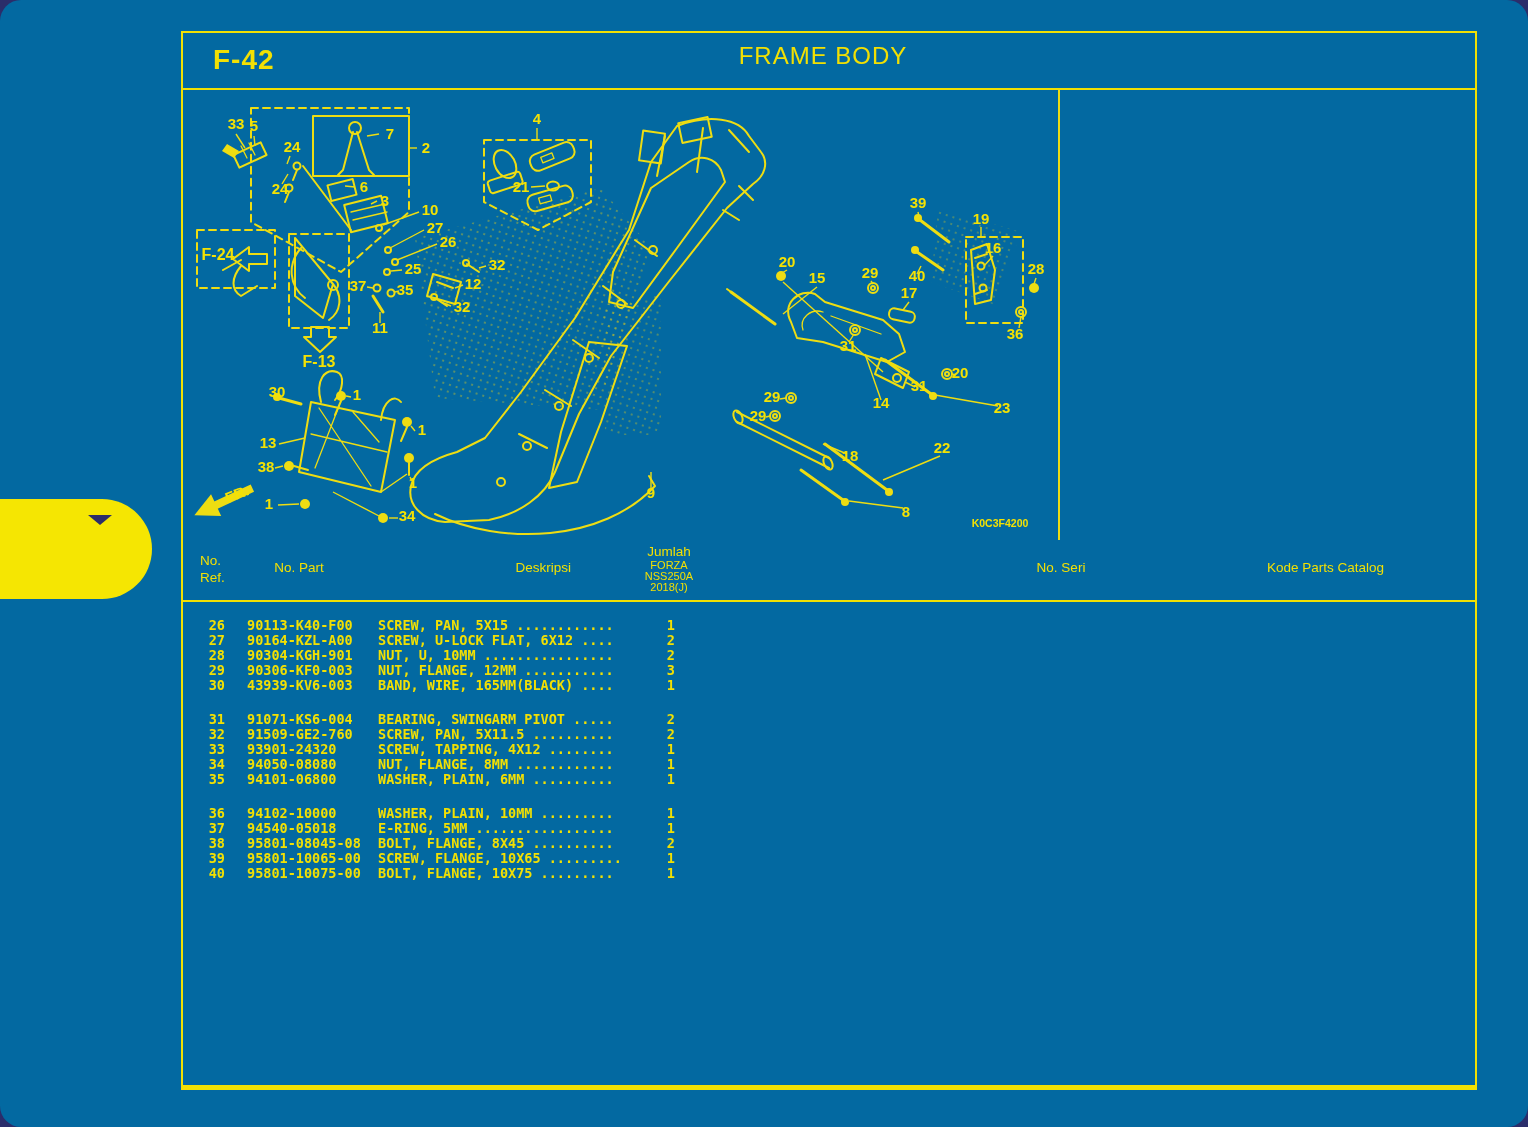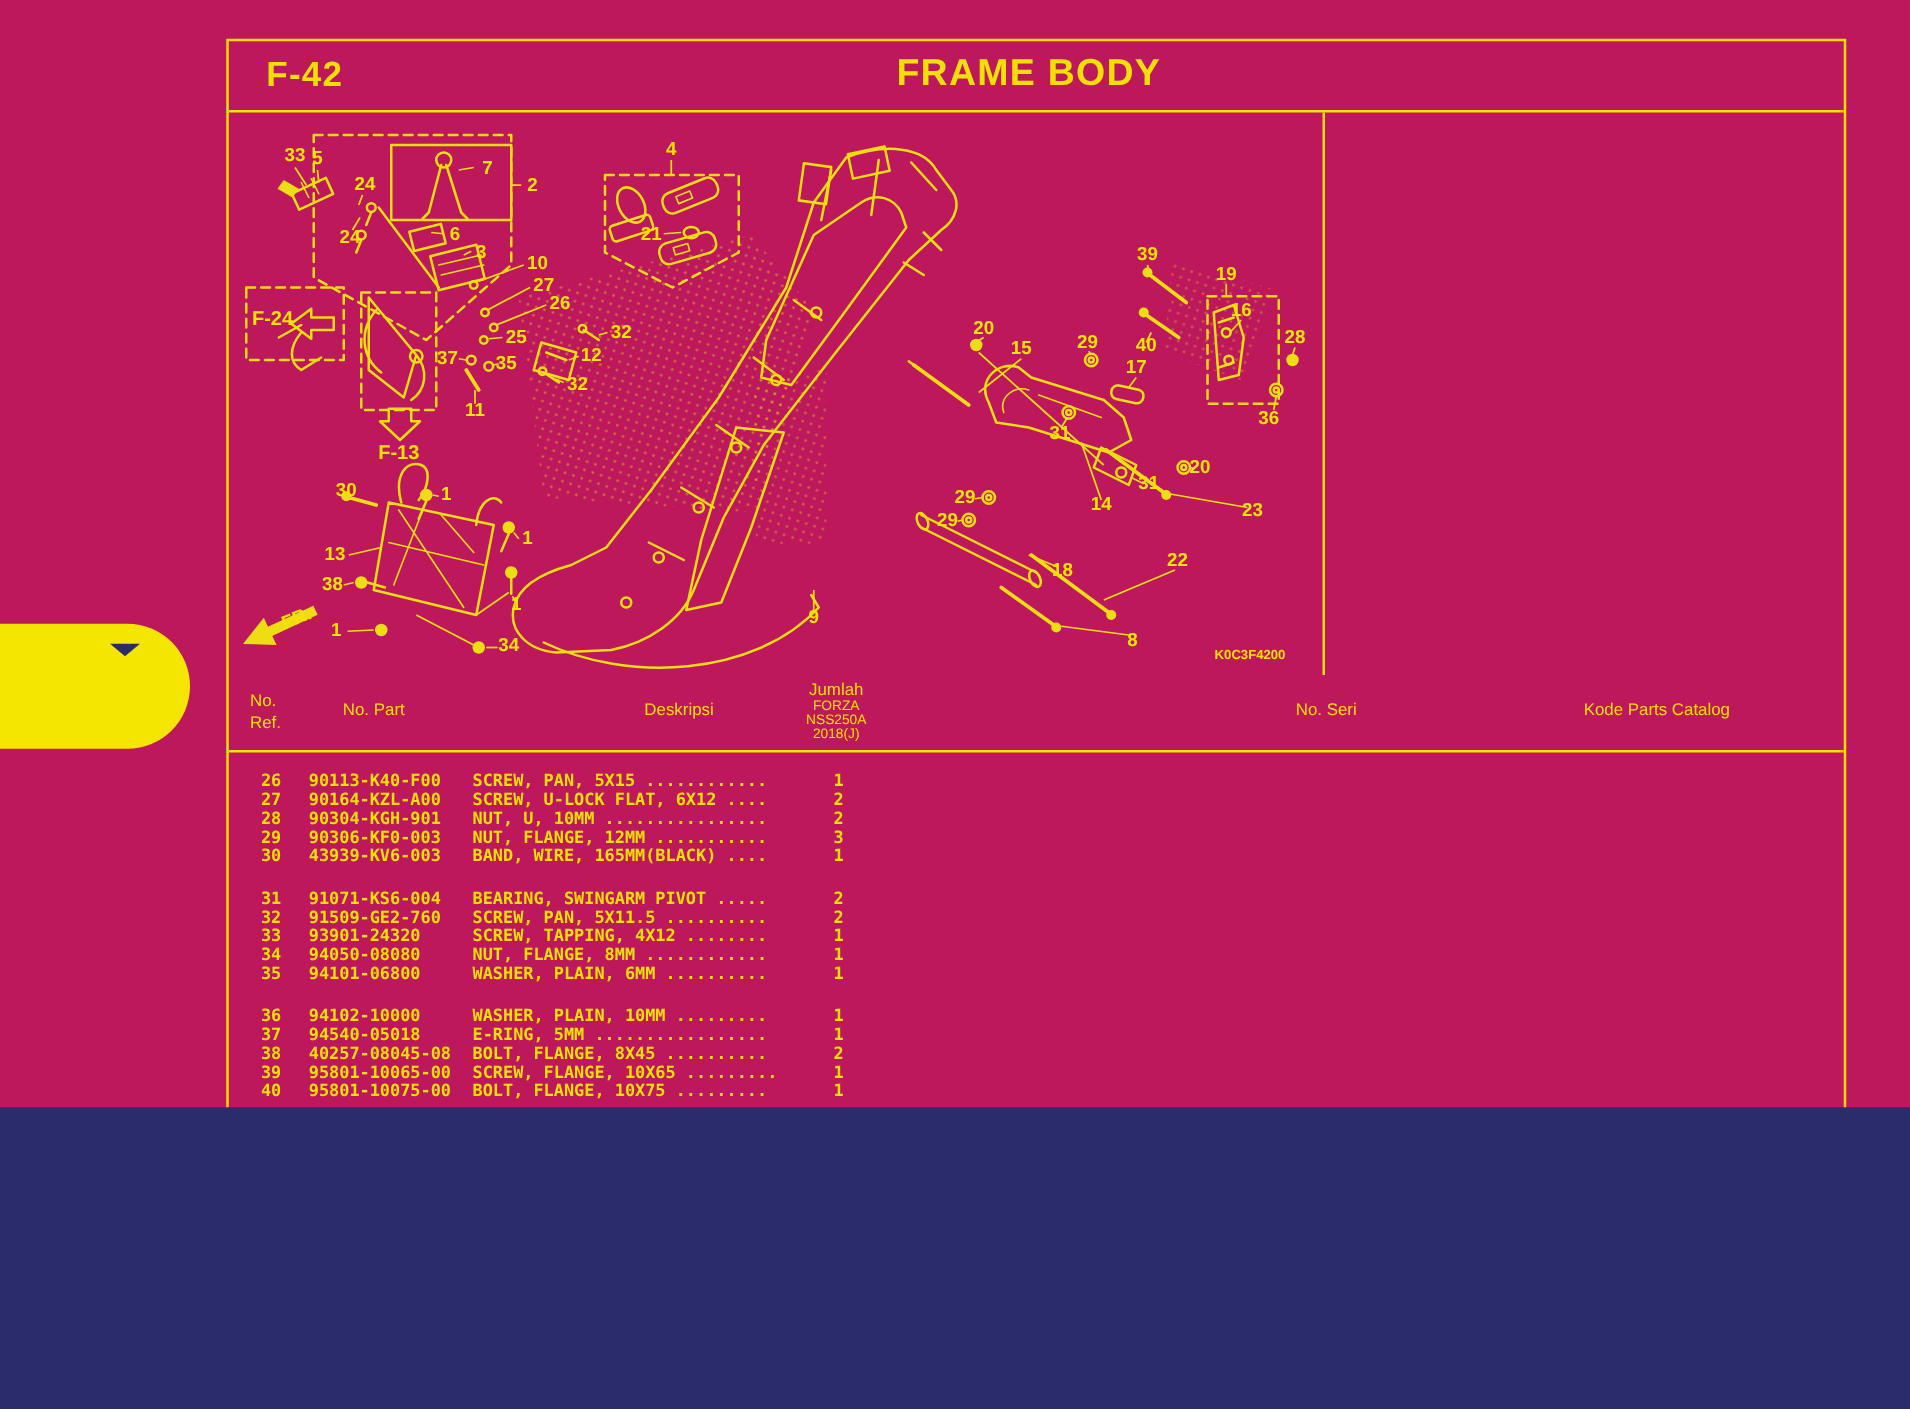--- a/index.html
+++ b/index.html
@@ -1,34 +1,34 @@
 <!DOCTYPE html>
 <html><head>
 <meta charset="utf-8">
 <style>
   html,body { margin:0; padding:0; background:#2b2d6a; }
-  .screen { position:relative; width:1528px; height:886px; background:#be185d; overflow:hidden;
-            font-family:"Liberation Sans", sans-serif; }
+  .screen { position:relative; width:1528px; height:1127px; background:#0369a1; overflow:hidden;
+            font-family:"Liberation Sans", sans-serif;border-radius:21px; }
 
   
   .side-tab { position:absolute; left:0; top:499px; width:152px; height:100px;
               background:#f5e602; border-radius:0 52px 52px 0; }
   .side-tab .tri { position:absolute; left:88px; top:16px; width:0; height:0;
                    border-left:12px solid transparent; border-right:12px solid transparent;
                    border-top:10px solid #2b2d6a; }
 
   
   .page { position:absolute; left:181px; top:31px; width:1296px; height:1059px;
           border:2px solid #f2e003; border-bottom-width:5px; box-sizing:border-box; }
 
   .hdr { position:relative; height:55px; border-bottom:2px solid #f2e003; }
   .hdr .code  { position:absolute; left:30px; top:11px; font-size:28px; font-weight:bold;
                 color:#f2e003; letter-spacing:1px; }
   .hdr .title { position:absolute; left:0; right:12px; top:9px; text-align:center;
-                font-size:30px; font-weight:bold; color:#f2e003; letter-spacing:1px; }
+                font-size:24px; font-weight:normal; color:#f2e003; letter-spacing:1px; }
 
   .diag { position:relative; height:450px; }
   .diag svg { position:absolute; left:0; top:0; width:100%; height:100%; }
 
   svg .art  { stroke:#eedd12; fill:none; stroke-width:2; stroke-linejoin:round; stroke-linecap:round; }
   svg .thin { stroke-width:1.3; }
   svg .bold3{ stroke-width:3; }
   svg .fillY{ fill:#eedd12; stroke:none; }
   svg .ld   { stroke:#eedd12; fill:none; stroke-width:1.4; }
   svg .dash { stroke-dasharray:7 5; }
@@ -371,20 +371,20 @@
         <div class="grp">
           <div class="prow"><span class="ref">31</span><span class="part">91071-KS6-004</span><span class="desc">BEARING, SWINGARM PIVOT .....</span><span class="qty">2</span></div>
           <div class="prow"><span class="ref">32</span><span class="part">91509-GE2-760</span><span class="desc">SCREW, PAN, 5X11.5 ..........</span><span class="qty">2</span></div>
           <div class="prow"><span class="ref">33</span><span class="part">93901-24320</span><span class="desc">SCREW, TAPPING, 4X12 ........</span><span class="qty">1</span></div>
           <div class="prow"><span class="ref">34</span><span class="part">94050-08080</span><span class="desc">NUT, FLANGE, 8MM ............</span><span class="qty">1</span></div>
           <div class="prow"><span class="ref">35</span><span class="part">94101-06800</span><span class="desc">WASHER, PLAIN, 6MM ..........</span><span class="qty">1</span></div>
         </div>
         <div class="grp">
           <div class="prow"><span class="ref">36</span><span class="part">94102-10000</span><span class="desc">WASHER, PLAIN, 10MM .........</span><span class="qty">1</span></div>
           <div class="prow"><span class="ref">37</span><span class="part">94540-05018</span><span class="desc">E-RING, 5MM .................</span><span class="qty">1</span></div>
-          <div class="prow"><span class="ref">38</span><span class="part">40257-08045-08</span><span class="desc">BOLT, FLANGE, 8X45 ..........</span><span class="qty">2</span></div>
+          <div class="prow"><span class="ref">38</span><span class="part">95801-08045-08</span><span class="desc">BOLT, FLANGE, 8X45 ..........</span><span class="qty">2</span></div>
           <div class="prow"><span class="ref">39</span><span class="part">95801-10065-00</span><span class="desc">SCREW, FLANGE, 10X65 .........</span><span class="qty">1</span></div>
           <div class="prow"><span class="ref">40</span><span class="part">95801-10075-00</span><span class="desc">BOLT, FLANGE, 10X75 .........</span><span class="qty">1</span></div>
         </div>
       </div>
 
   </div>
 </div>
 
 </body></html>

